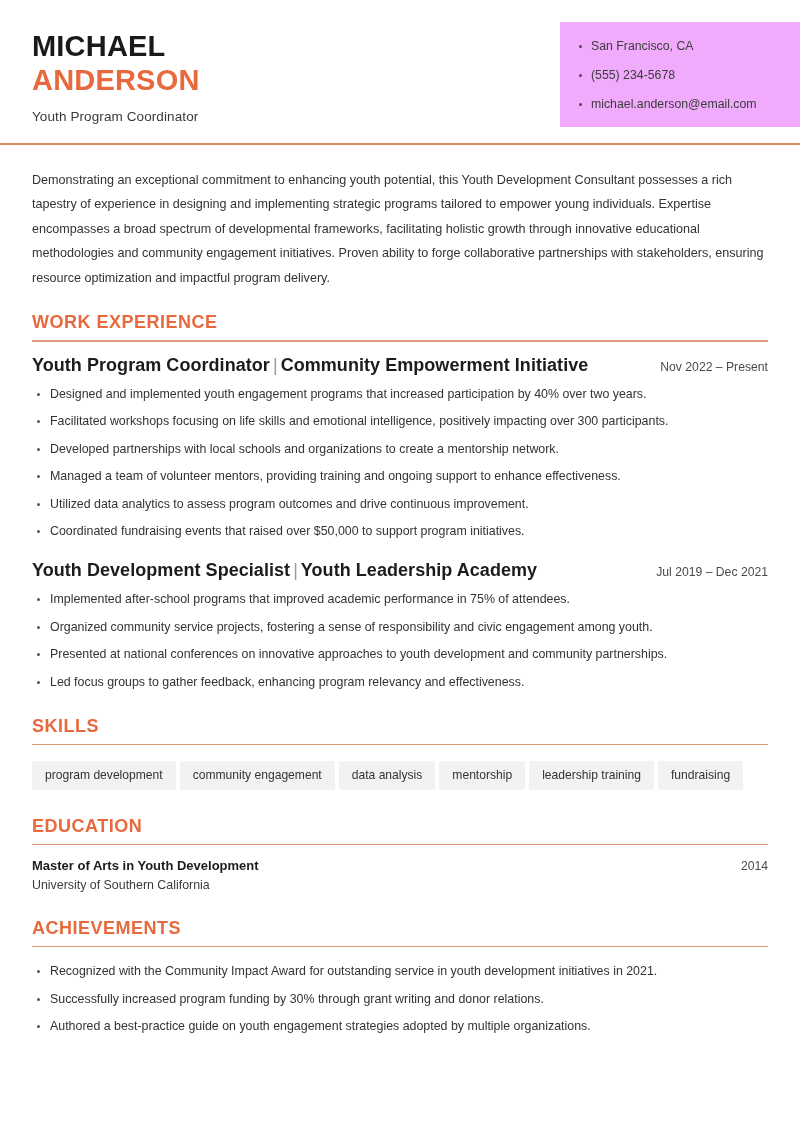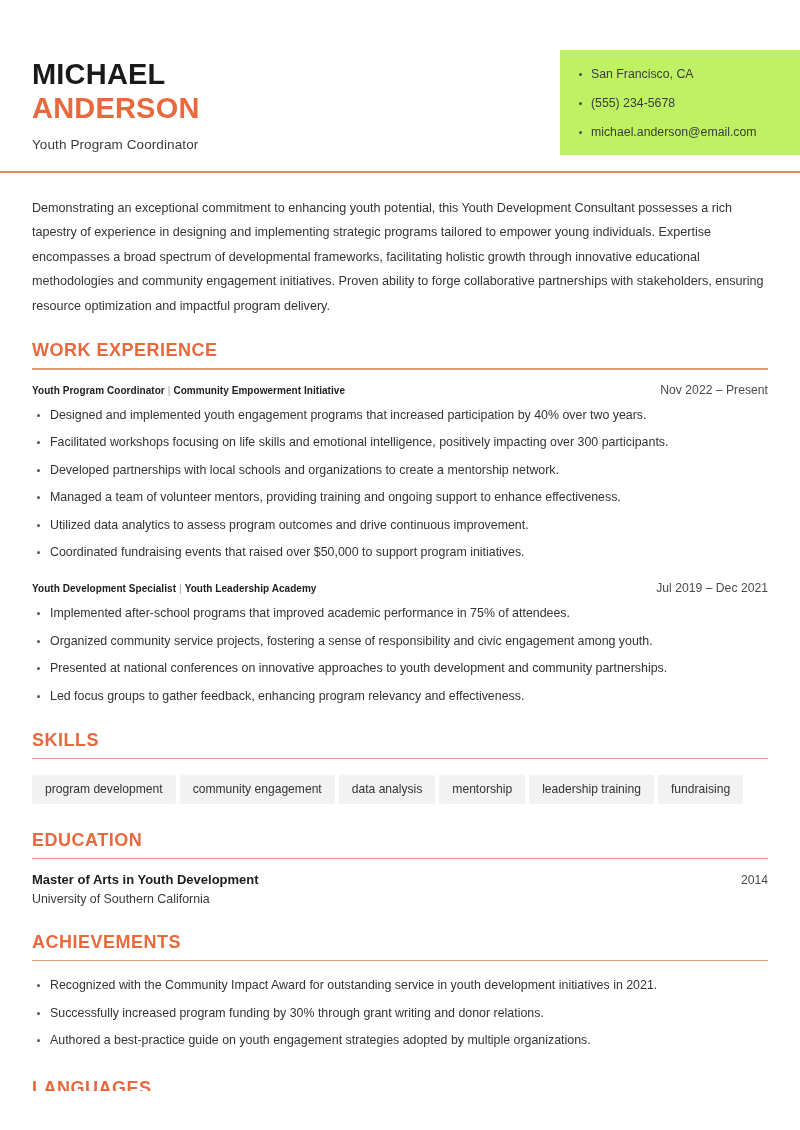--- a/index.html
+++ b/index.html
@@ -15,21 +15,20 @@
     color: #2c2c2c;
     -webkit-font-smoothing: antialiased;
   }
 
   .page {
     position: relative;
     width: 800px;
     height: 1063px;
     background: #ffffff;
     overflow: hidden;
-    margin-top: 28px;
   }
 
   
   .header {
     position: relative;
     display: flex;
     align-items: flex-start;
     justify-content: space-between;
     padding: 22px 0 0 0;
     min-height: 112px;
@@ -53,21 +52,21 @@
   .job-title {
     margin-top: 11px;
     font-size: 13.5px;
     color: #3a3a3a;
     font-weight: normal;
     letter-spacing: 0.1px;
   }
 
   .contact-box {
     width: 240px;
-    background: #bef264;
+    background: #f0abfc;
     padding: 17px 0 16px 16px;
     margin-top: 0px;
   }
 
   .contact-list { list-style: none; }
 
   .contact-list li {
     position: relative;
     font-size: 12.3px;
     color: #3c3c3c;
@@ -129,21 +128,21 @@
   .entry + .entry { margin-top: 19px; }
 
   .entry-head {
     display: flex;
     align-items: baseline;
     justify-content: space-between;
     margin-bottom: 10px;
   }
 
   .entry-title {
-    font-size: 10px;
+    font-size: 18px;
     font-weight: bold;
     color: #1c1c1c;
     letter-spacing: 0.05px;
   }
 
   .entry-sep {
     color: #9a9a9a;
     font-weight: normal;
     padding: 0 3px;
   }

